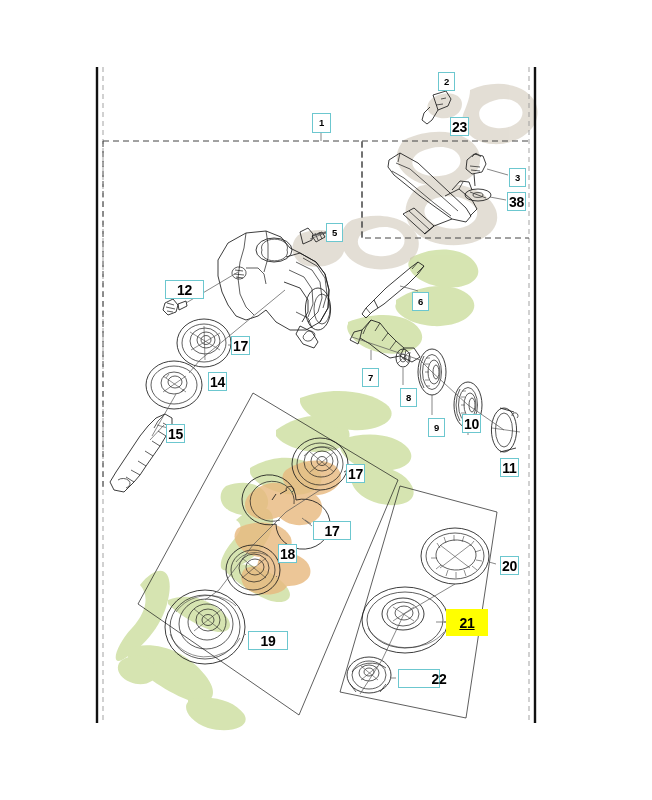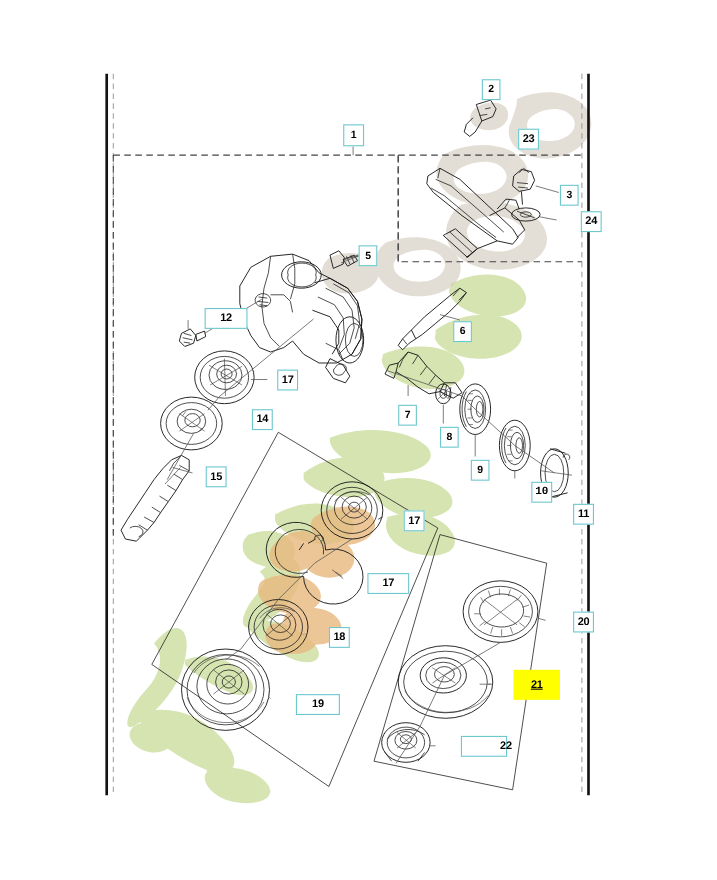--- a/index.html
+++ b/index.html
@@ -21,21 +21,21 @@
     font-weight:bold;
     font-size:9.5px;
     line-height:1;
     display:flex;
     align-items:center;
     justify-content:center;
     box-sizing:border-box;
     letter-spacing:-0.2px;
   }
   .lbl.hl{background:#ffff00;border-color:#ffff00;text-decoration:underline;}
-  .lbl.wide{font-size:10px;margin-left:21px;}
+  .lbl.wide{font-size:14px;}
 </style>
 </head>
 <body>
 
 <div id="stage">
 
   <svg width="652" height="800">
     <g opacity="0.85" fill="#cfe0a4" stroke="none">
       <path d="M140,585 C160,560 175,570 168,600 C162,628 140,650 122,660 C110,666 116,645 132,628 C146,613 150,596 140,585 Z"></path>
       <path d="M128,648 C155,640 185,650 205,675 C222,696 210,708 188,700 C162,690 140,672 128,660 Z"></path>
@@ -384,21 +384,21 @@
       <div class="lbl" style="left: 438px; top: 72px; width: 17px; height: 19px;">
         <span>2</span>
       </div>
       <div class="lbl wide" style="left: 450px; top: 117px; width: 19px; height: 19px;">
         <span>23</span>
       </div>
       <div class="lbl" style="left: 509px; top: 168px; width: 17px; height: 19px;">
         <span>3</span>
       </div>
       <div class="lbl wide" style="left: 507px; top: 192px; width: 19px; height: 19px;">
-        <span>24</span>
+        <span>38</span>
       </div>
       <div class="lbl" style="left: 326px; top: 223px; width: 17px; height: 19px;">
         <span>5</span>
       </div>
       <div class="lbl wide" style="left: 165px; top: 280px; width: 39px; height: 19px;">
         <span>12</span>
       </div>
       <div class="lbl wide" style="left: 231px; top: 336px; width: 19px; height: 19px;">
         <span>17</span>
       </div>
@@ -413,33 +413,33 @@
       </div>
       <div class="lbl" style="left: 362px; top: 368px; width: 17px; height: 19px;">
         <span>7</span>
       </div>
       <div class="lbl" style="left: 400px; top: 388px; width: 17px; height: 19px;">
         <span>8</span>
       </div>
       <div class="lbl" style="left: 428px; top: 418px; width: 17px; height: 19px;">
         <span>9</span>
       </div>
-      <div class="lbl wide" style="left: 462px; top: 438px; width: 19px; height: 19px; font-family: Liberation Mono, monospace;">
+      <div class="lbl wide" style="left: 462px; top: 414px; width: 19px; height: 19px;">
         <span>10</span>
       </div>
       <div class="lbl wide" style="left: 500px; top: 458px; width: 19px; height: 19px; text-align: right;">
         <span>11</span>
       </div>
       <div class="lbl wide" style="left: 346px; top: 464px; width: 19px; height: 19px;">
         <span>17</span>
       </div>
       <div class="lbl wide" style="left: 313px; top: 521px; width: 38px; height: 19px;">
         <span>17</span>
       </div>
-      <div class="lbl wide" style="left: 278px; top: 570px; width: 19px; height: 19px;">
+      <div class="lbl wide" style="left: 278px; top: 544px; width: 19px; height: 19px;">
         <span>18</span>
       </div>
       <div class="lbl wide" style="left: 248px; top: 631px; width: 40px; height: 19px;">
         <span>19</span>
       </div>
       <div class="lbl wide" style="left: 500px; top: 556px; width: 19px; height: 19px;">
         <span>20</span>
       </div>
       <div class="lbl hl wide" style="left: 446px; top: 609px; width: 42px; height: 27px;">
         <span>21</span>

